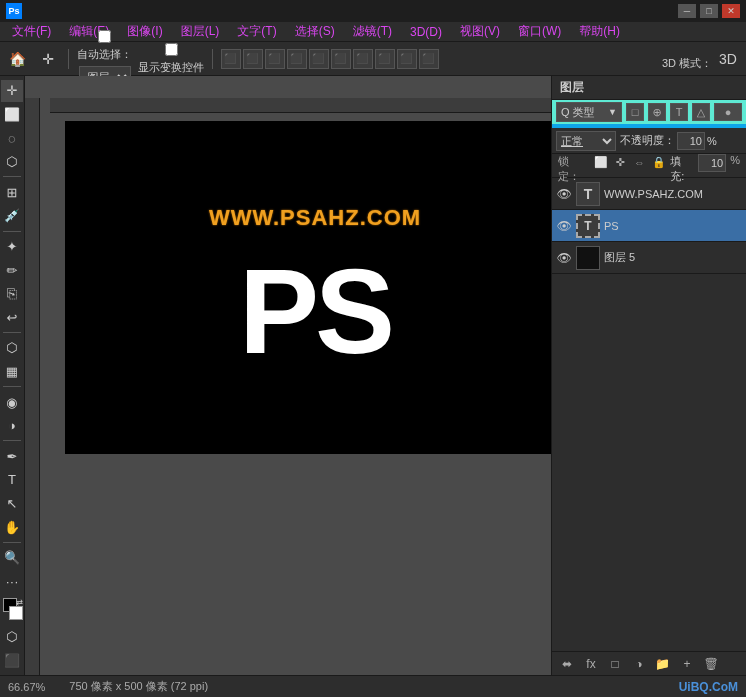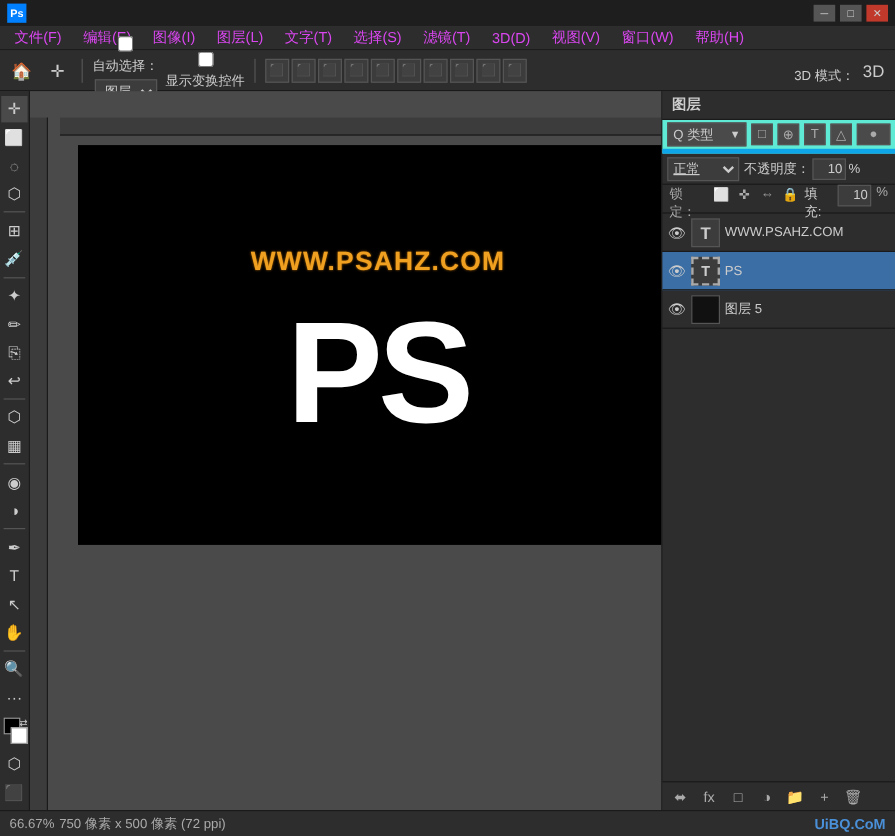--- a/index.html
+++ b/index.html
@@ -404,21 +404,21 @@
     }
 
     
     #status-bar {
       height: 22px;
       background: #2d2d2d;
       border-top: 1px solid #1a1a1a;
       display: flex; align-items: center;
       padding: 0 8px;
       font-size: 11px; color: #aaa;
-      gap: 4px;
+      gap: 24px;
     }
     .status-right {
       margin-left: auto;
       color: #4a90d9;
       font-size: 12px;
       font-weight: bold;
     }
   </style>
 </head>
 <body>

